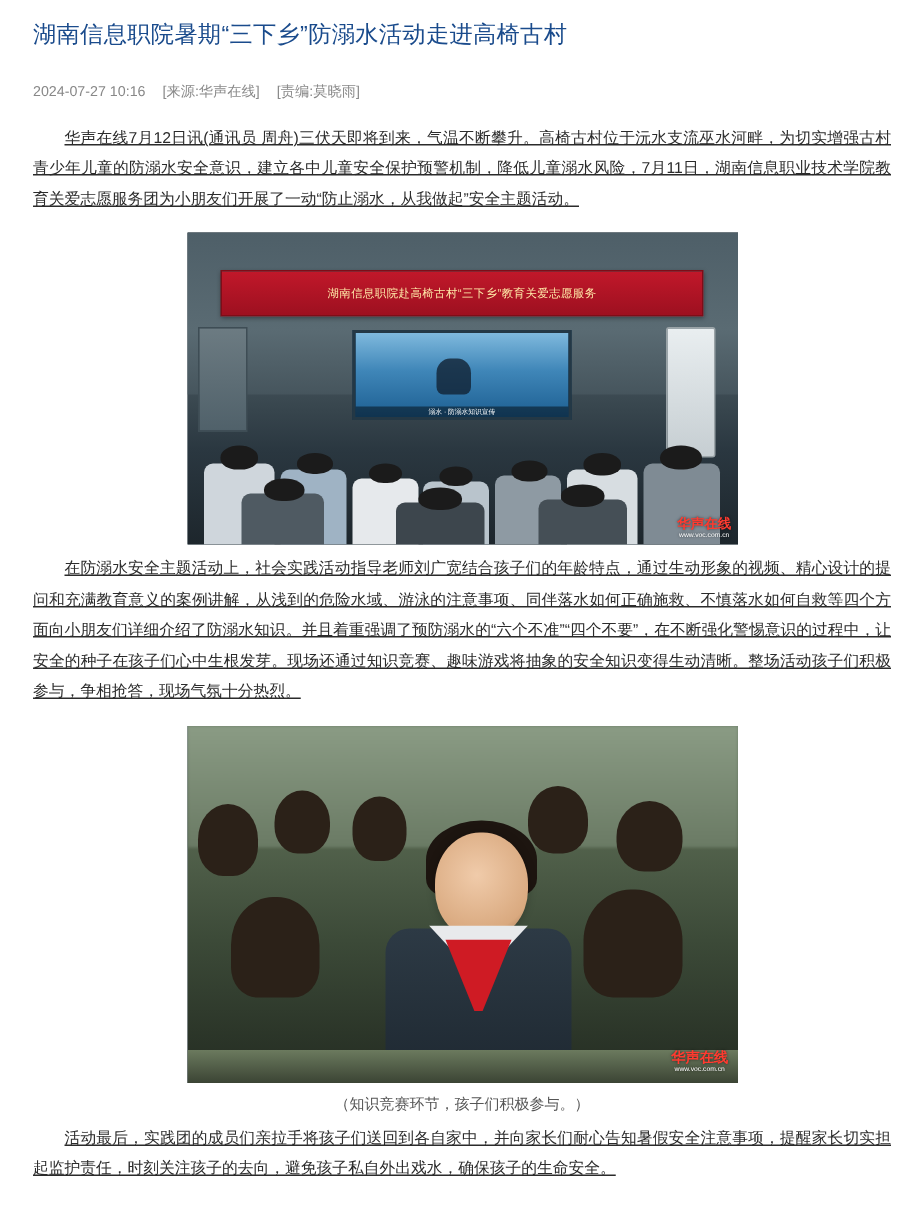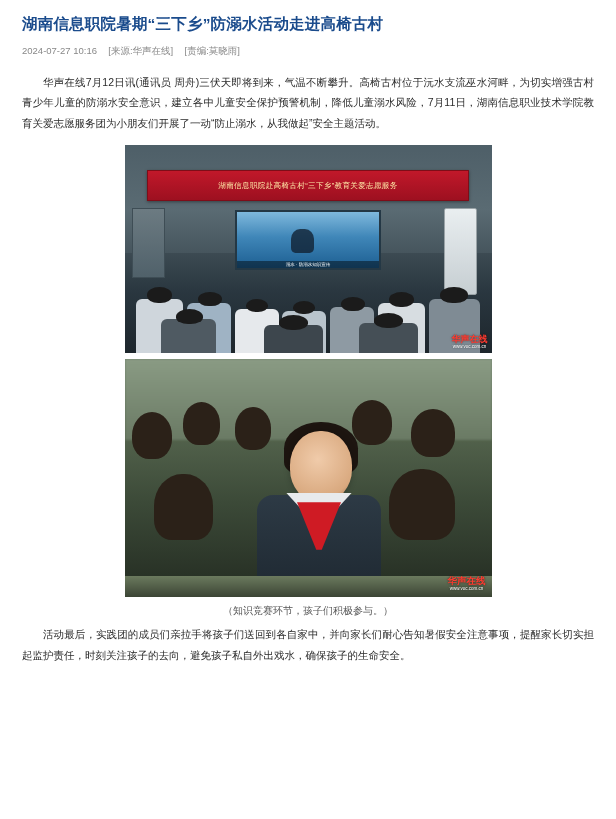--- a/index.html
+++ b/index.html
@@ -14,42 +14,43 @@
     overflow: hidden;
     font-family: "Liberation Sans", sans-serif;
     color: #333;
   }
   .page {
     width: 616px;
     padding: 14px 22px 0 22px;
   }
   .headline {
     font-size: 15.5px;
-    font-weight: bold;
+    font-weight: normal;
     color: #1a4b8c;
     letter-spacing: 0.2px;
     line-height: 1.35;
-    margin: 0 0 10px 0;
+    margin: 0 0 20px 0;
     font-family: "Liberation Sans", sans-serif;
   }
   .meta {
     font-size: 9.5px;
     color: #888;
     margin-bottom: 14px;
     white-space: nowrap;
   }
   .meta .sep { display: inline-block; width: 6px; }
   .meta .tag { color: #8a8a8a; }
   .para {
     font-size: 10.5px;
     line-height: 1.95;
     color: #2b2b2b;
     text-align: justify;
     margin: 0 0 12px 0;
     text-indent: 21px;
+    text-decoration: underline;
   }
   .figure {
     margin: 4px 0 6px 0;
     text-align: center;
   }
   .photo {
     position: relative;
     width: 367px;
     height: 208px;
     margin: 0 auto;
@@ -254,20 +255,21 @@
         <div class="shirt" style="left:64%;top:70%;width:16%;height:30%;background:#454f56;"></div>
         <div class="head" style="left:68%;top:60%;width:8%;height:15%;"></div>
       </div>
       <div class="p1-watermark">
         <span>华声在线</span>
         <span class="url">www.voc.com.cn</span>
       </div>
     </div>
   </div>
 
+  <p class="para">在防溺水安全主题活动上，社会实践活动指导老师刘广宽结合孩子们的年龄特点，通过生动形象的视频、精心设计的提问和充满教育意义的案例讲解，从浅到的危险水域、游泳的注意事项、同伴落水如何正确施救、不慎落水如何自救等四个方面向小朋友们详细介绍了防溺水知识。并且着重强调了预防溺水的“六个不准”“四个不要”，在不断强化警惕意识的过程中，让安全的种子在孩子们心中生根发芽。现场还通过知识竞赛、趣味游戏将抽象的安全知识变得生动清晰。整场活动孩子们积极参与，争相抢答，现场气氛十分热烈。</p>
 
   <div class="figure">
     <div class="photo two">
       <div class="p2-bg"></div>
       <div class="p2-blur-wall"></div>
 
       <div class="p2-kid" style="left:2%;top:22%;width:11%;height:20%;"></div>
       <div class="p2-kid" style="left:16%;top:18%;width:10%;height:18%;"></div>
       <div class="p2-kid" style="left:30%;top:20%;width:10%;height:18%;"></div>
       <div class="p2-kid" style="left:62%;top:17%;width:11%;height:19%;"></div>

